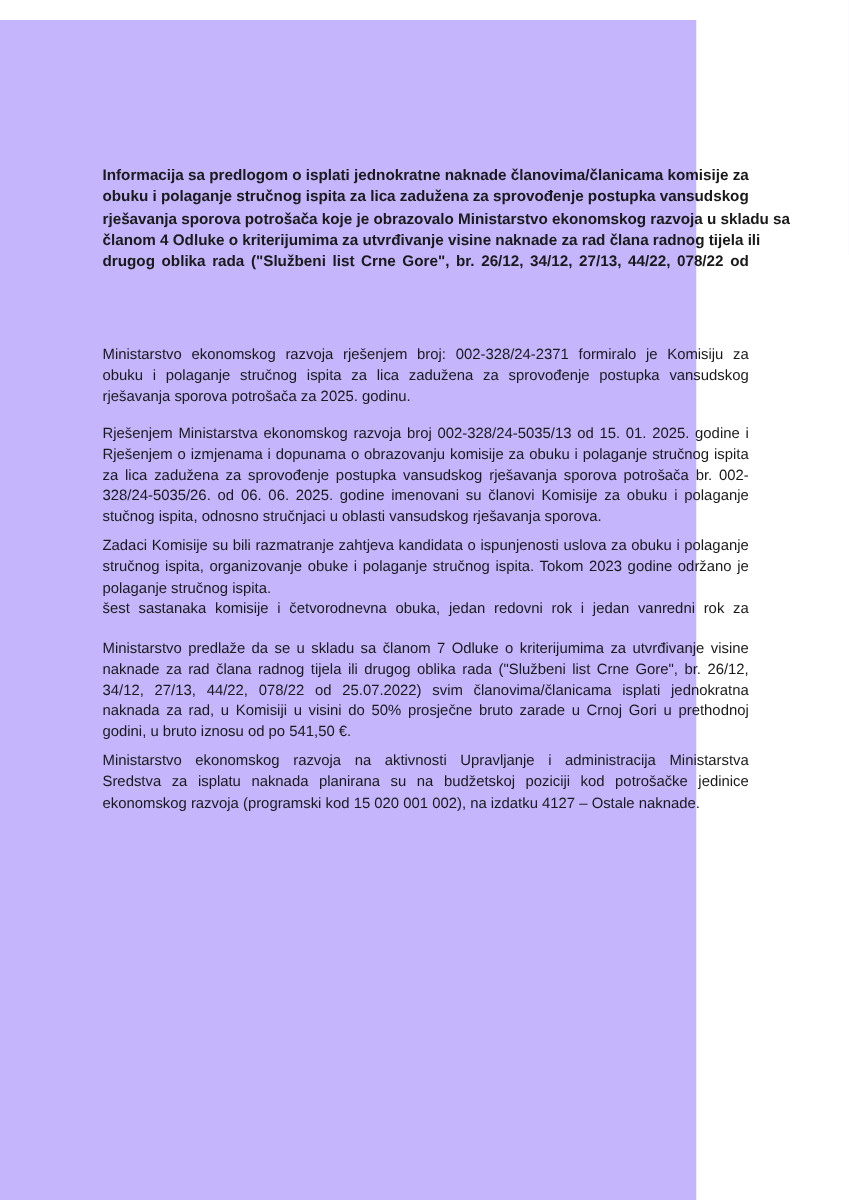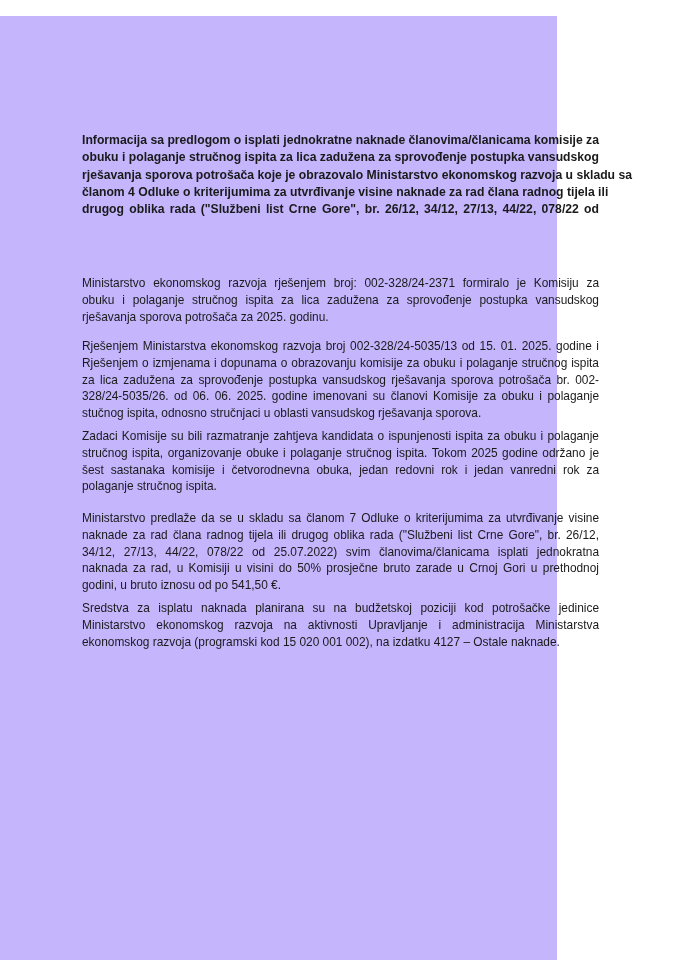--- a/index.html
+++ b/index.html
@@ -36,33 +36,33 @@
 
   <div class="para" style="top:322px;">
     <div class="line">Rješenjem Ministarstva ekonomskog razvoja  broj 002-328/24-5035/13 od 15. 01. 2025. godine i</div>
     <div class="line">Rješenjem o izmjenama i dopunama o obrazovanju komisije za obuku i polaganje stručnog ispita</div>
     <div class="line">za lica zadužena za sprovođenje postupka vansudskog rješavanja sporova potrošača br. 002-</div>
     <div class="line">328/24-5035/26. od 06. 06. 2025. godine imenovani su članovi Komisije za obuku i polaganje</div>
     <div class="line last">stučnog ispita, odnosno stručnjaci u oblasti vansudskog rješavanja sporova.</div>
   </div>
 
   <div class="para" style="top:412px;">
-    <div class="line">Zadaci Komisije su bili razmatranje zahtjeva kandidata o ispunjenosti ispita za obuku i polaganje</div>
-    <div class="line">stručnog ispita, organizovanje obuke i polaganje stručnog ispita. Tokom 2025 godine održano je</div>
+    <div class="line">Zadaci Komisije su bili razmatranje zahtjeva kandidata o ispunjenosti uslova za obuku i polaganje</div>
+    <div class="line">stručnog ispita, organizovanje obuke i polaganje stručnog ispita. Tokom 2023 godine održano je</div>
+    <div class="line last">polaganje stručnog ispita.</div>
     <div class="line">šest sastanaka komisije i četvorodnevna obuka, jedan redovni rok i jedan vanredni rok za</div>
-    <div class="line last">polaganje stručnog ispita.</div>
   </div>
 
   <div class="para" style="top:494px;">
     <div class="line">Ministarstvo predlaže da se u skladu sa članom 7  Odluke o kriterijumima za utvrđivanje visine</div>
     <div class="line">naknade za rad člana radnog tijela ili drugog oblika rada ("Službeni list Crne Gore", br. 26/12,</div>
     <div class="line">34/12, 27/13, 44/22, 078/22 od 25.07.2022) svim članovima/članicama isplati jednokratna</div>
     <div class="line">naknada za rad, u Komisiji u visini do 50% prosječne bruto zarade u Crnoj Gori u prethodnoj</div>
     <div class="line last">godini, u bruto iznosu od  po 541,50 €.</div>
   </div>
 
   <div class="para" style="top:584px;">
+    <div class="line">Ministarstvo ekonomskog razvoja na aktivnosti Upravljanje i administracija Ministarstva</div>
     <div class="line">Sredstva za isplatu naknada planirana su na budžetskoj poziciji kod potrošačke jedinice</div>
-    <div class="line">Ministarstvo ekonomskog razvoja na aktivnosti Upravljanje i administracija Ministarstva</div>
     <div class="line last">ekonomskog razvoja (programski kod 15 020 001 002), na izdatku 4127 – Ostale naknade.</div>
   </div>
 
 </div>
 
 </body></html>

